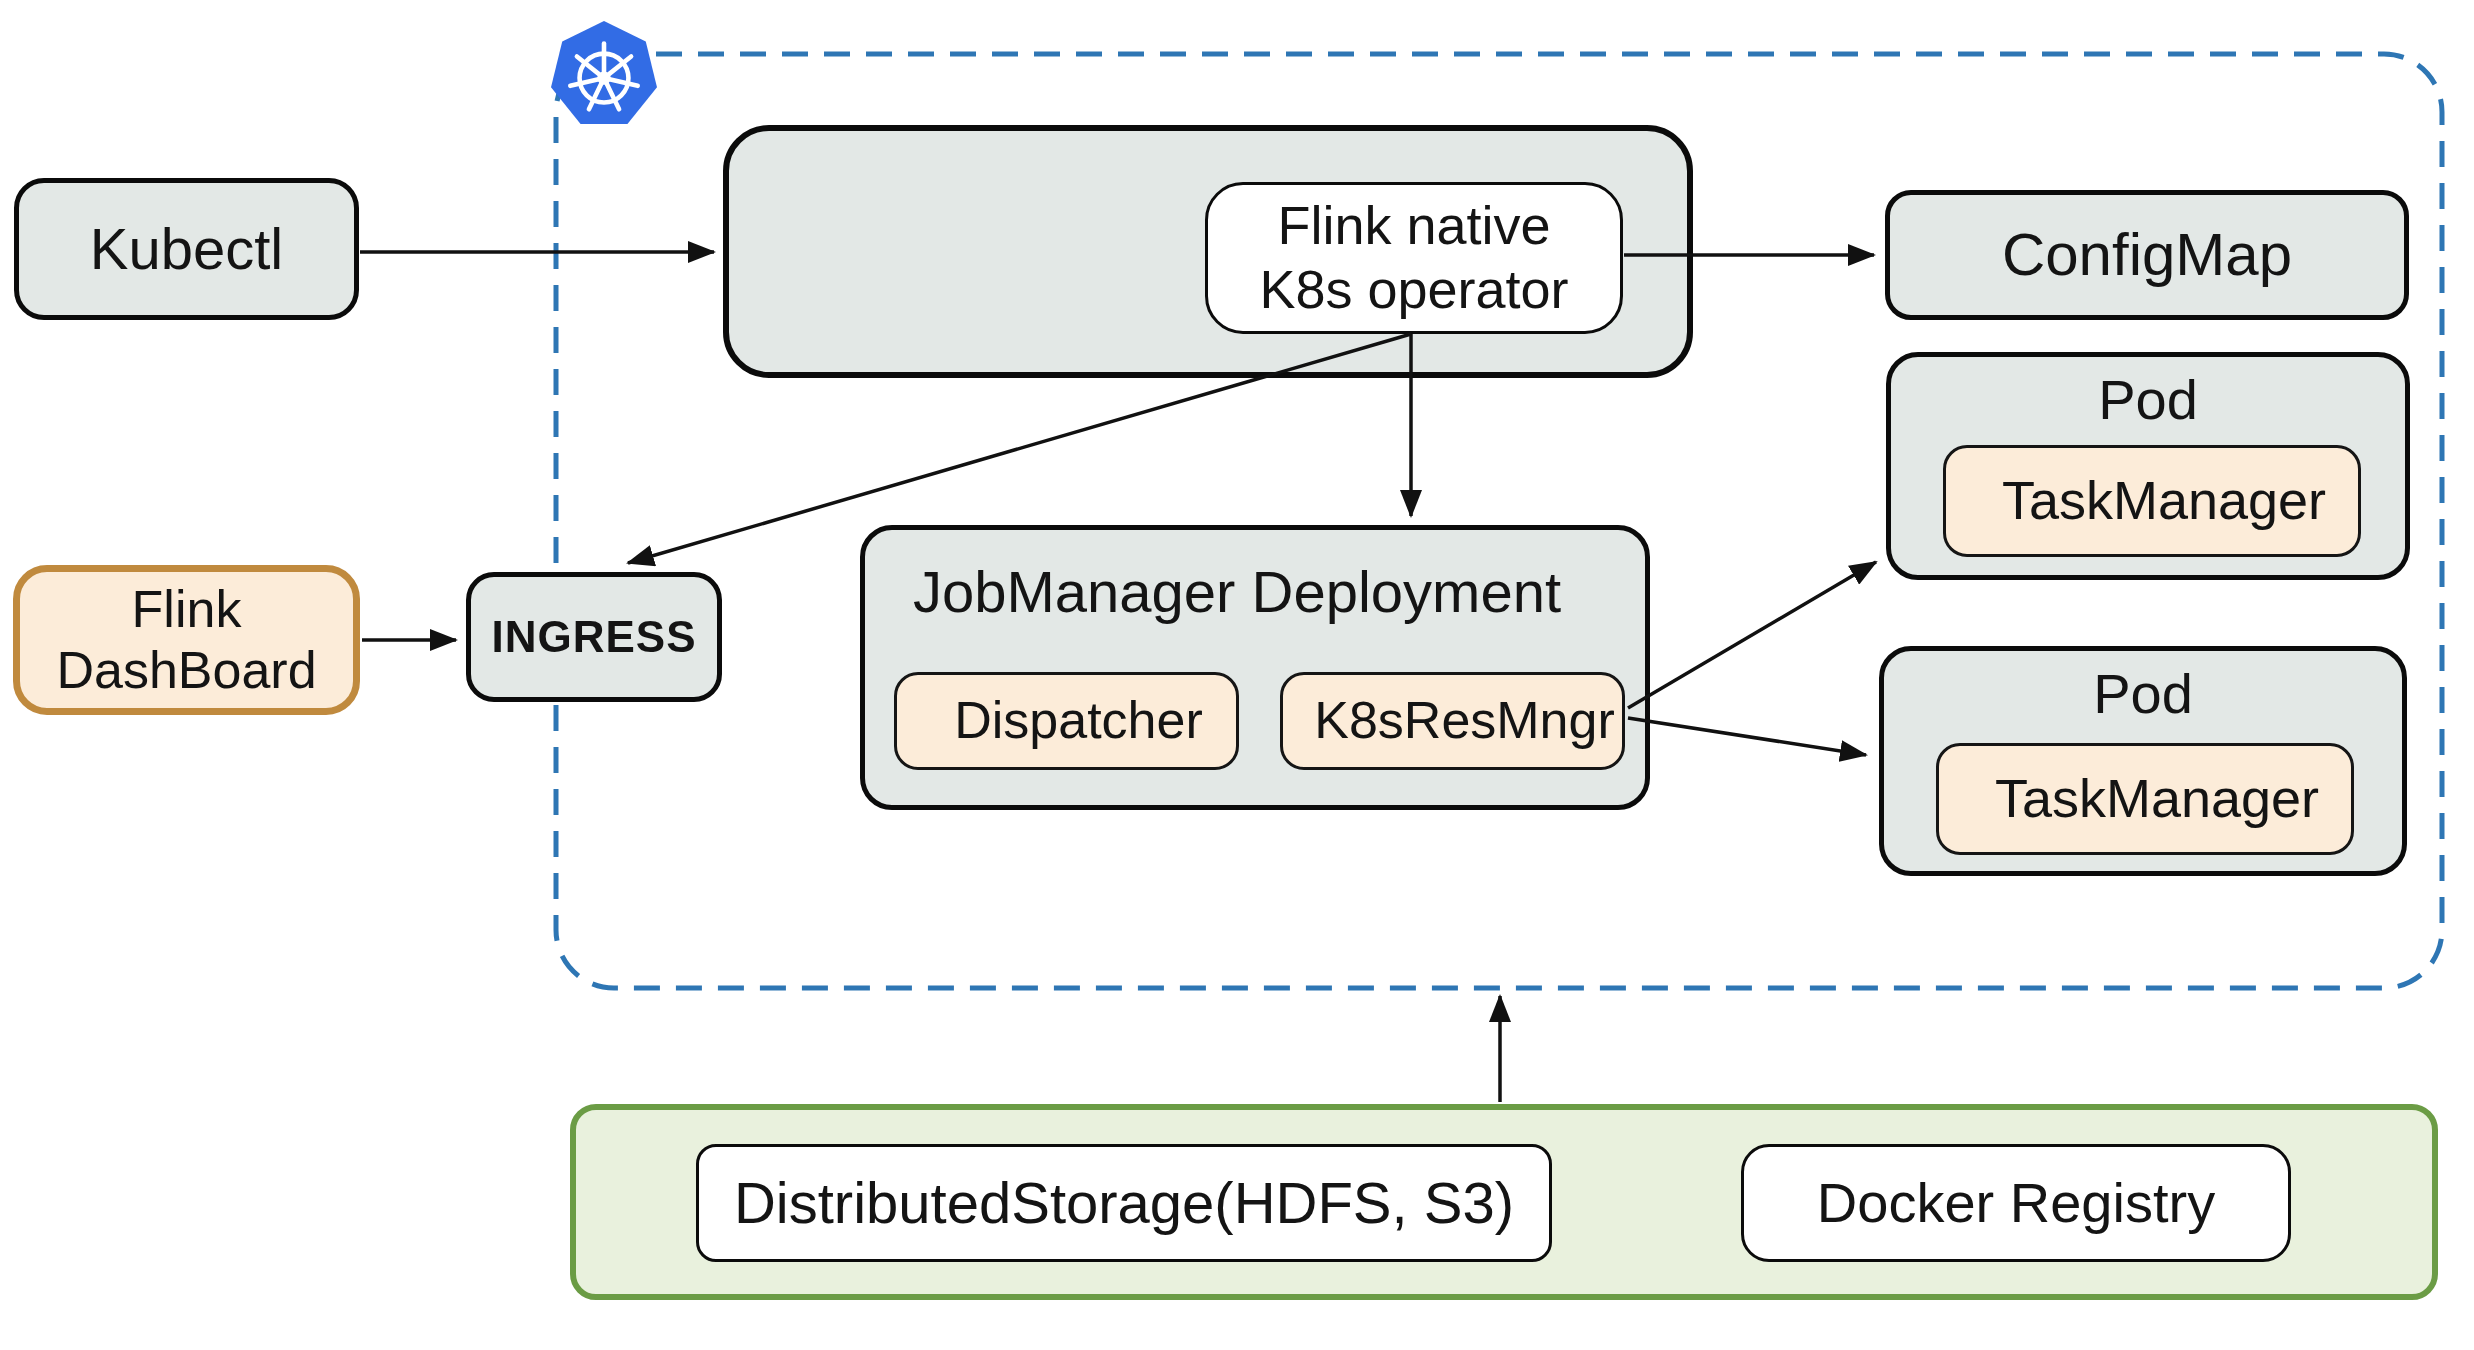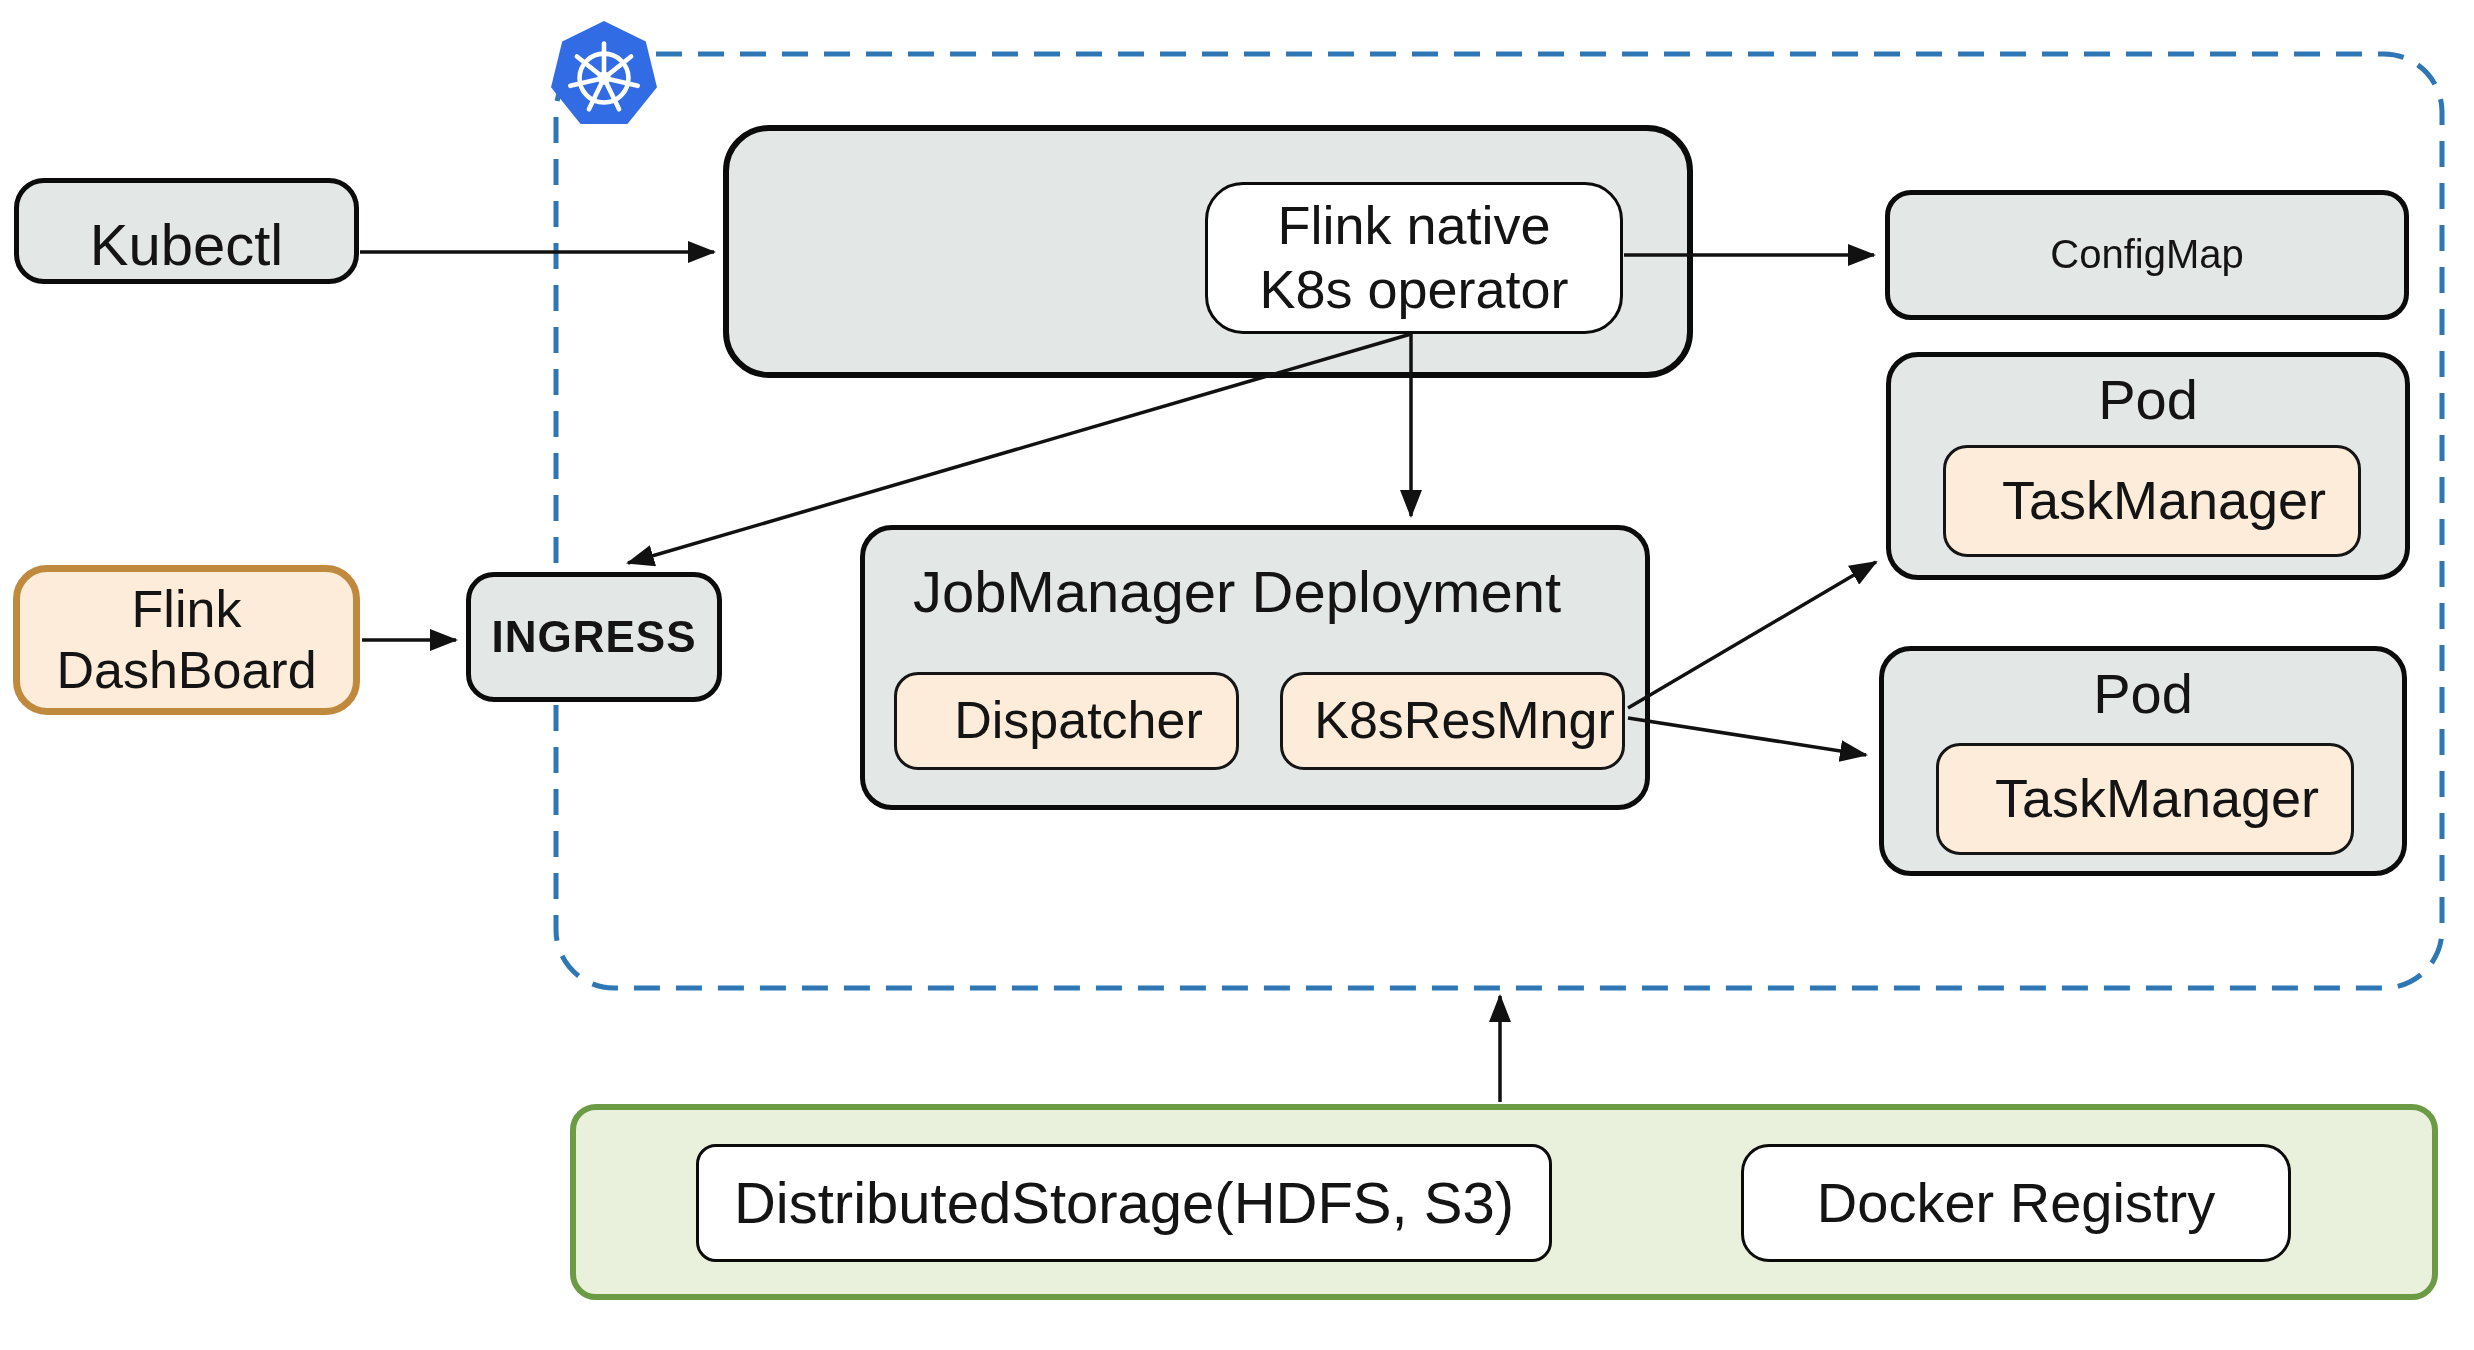--- a/index.html
+++ b/index.html
@@ -26,25 +26,25 @@
   marker path{fill:var(--line-black);}
 
   .box{
     position:absolute;box-sizing:border-box;display:flex;align-items:center;justify-content:center;
     text-align:center;line-height:1.18;white-space:pre-line;
   }
   .gray{background:var(--node-fill-gray);border:5px solid #0b0b0b;border-radius:30px;z-index:2;}
   .white-node{background:#ffffff;border:3.5px solid #0b0b0b;border-radius:36px;z-index:3;}
   .peach{background:var(--node-fill-peach);border:3px solid #151515;border-radius:24px;z-index:4;padding-left:24px;}
 
-  .kubectl{left:14px;top:178px;width:345px;height:106px;font-size:58px;align-items:flex-end;}
+  .kubectl{left:14px;top:178px;width:345px;height:142px;font-size:58px;}
   .apiserver-container{left:723px;top:125px;width:970px;height:253px;border-width:6px;border-radius:46px;}
   .apiserver{left:785px;top:180px;width:356px;height:153px;font-size:58px;border-radius:38px;}
   .flink-operator{left:1205px;top:182px;width:418px;height:152px;font-size:54px;border-radius:38px;}
-  .configmap{left:1885px;top:190px;width:524px;height:130px;font-size:40px;border-radius:26px;}
+  .configmap{left:1885px;top:190px;width:524px;height:130px;font-size:60px;border-radius:26px;}
 
   .pod{z-index:2;border-radius:32px;flex-direction:column;justify-content:flex-start;}
   .pod-top{left:1886px;top:352px;width:524px;height:228px;}
   .pod-bottom{left:1879px;top:646px;width:528px;height:230px;}
   .pod-title{font-size:56px;margin-top:10px;}
   .taskmanager{position:absolute;left:52px;top:88px;width:418px;height:112px;font-size:54px;}
   .pod-bottom .taskmanager{top:92px;}
 
   .jobmanager{left:860px;top:525px;width:790px;height:285px;border-radius:32px;}
   .jm-title{position:absolute;left:48px;top:28px;font-size:58px;white-space:nowrap;}

